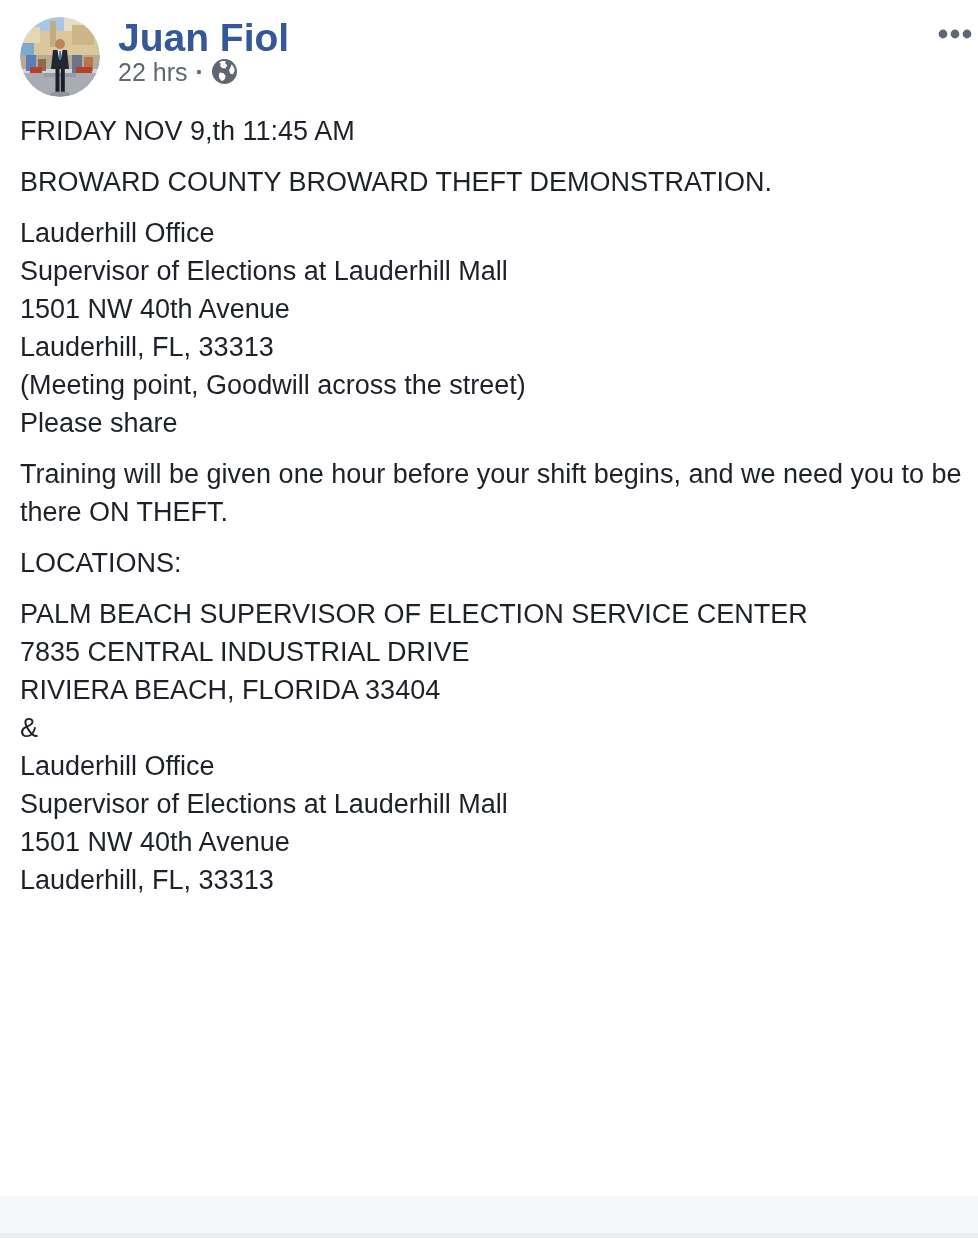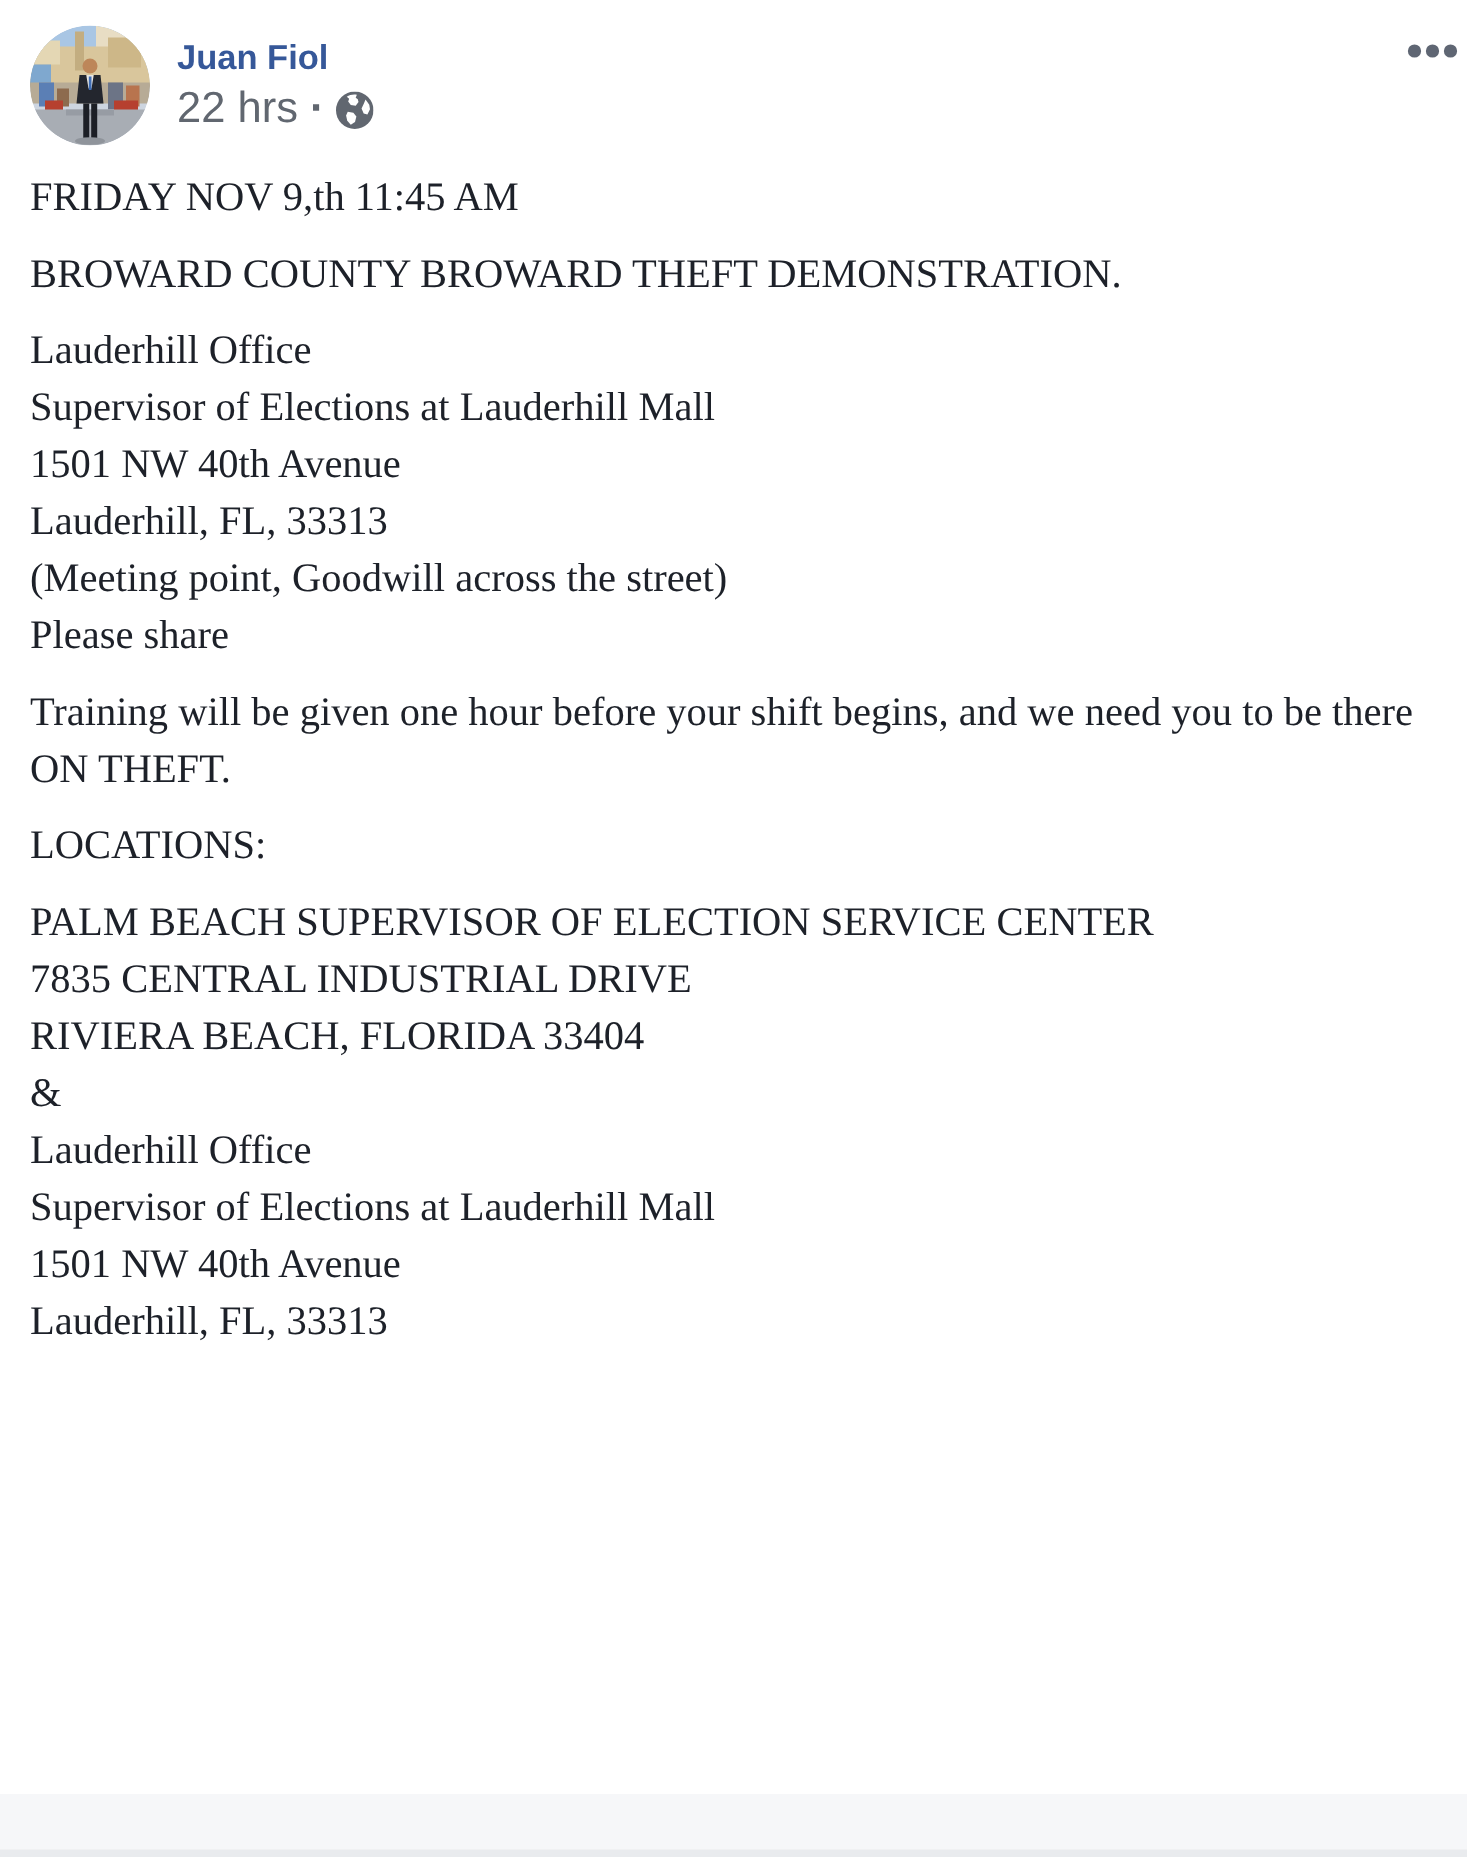--- a/index.html
+++ b/index.html
@@ -27,35 +27,34 @@
     border-radius: 50%;
     overflow: hidden;
     cursor: pointer;
     display: block;
   }
   .avatar svg { display: block; width: 80px; height: 80px; }
   .author-name {
     position: absolute;
     left: 118px;
     top: 21px;
-    font-size: 23px;
+    font-size: 39px;
     font-weight: 700;
     color: #365899;
     text-decoration: none;
     line-height: 34px;
     cursor: pointer;
   }
   .meta-row {
     position: absolute;
     left: 118px;
     top: 57px;
     display: flex;
-    align-items: center;
     gap: 8px;
-    font-size: 29px;
+    font-size: 25px;
     color: #616770;
     line-height: 30px;
   }
   .meta-row .timestamp { cursor: pointer; }
   .meta-sep { font-weight: 700; }
   .privacy-icon svg { display: block; width: 25px; height: 25px; margin-top: 2px; }
   .menu-button {
     position: absolute;
     right: 4px;
     top: 26px;
@@ -71,21 +70,20 @@
     position: relative;
     z-index: 1;
     padding: 12px 16px 0 20px;
     font-size: 27px;
     line-height: 38px;
     color: #1d2129;
   }
   .para {
     white-space: pre-line;
     margin: 0 0 13px 0;
-    font-family: Liberation Serif, serif;
   }
 
   
   .bottom-strip {
     position: absolute;
     left: 0; right: 0; bottom: 0;
     height: 42px;
     background: #f6f7f9;
     z-index: 0;
   }

